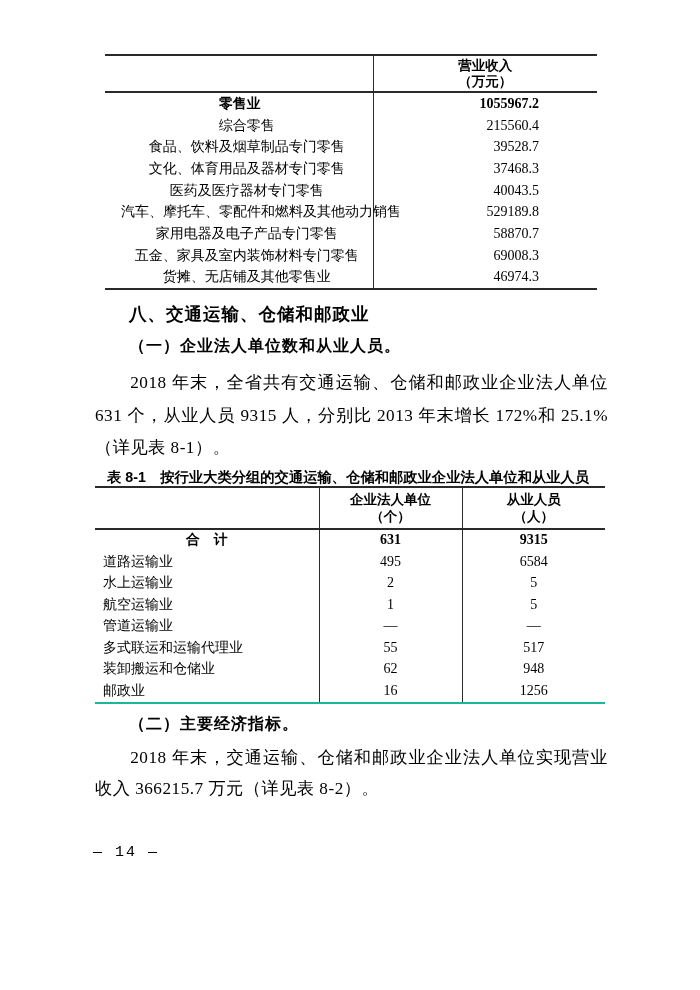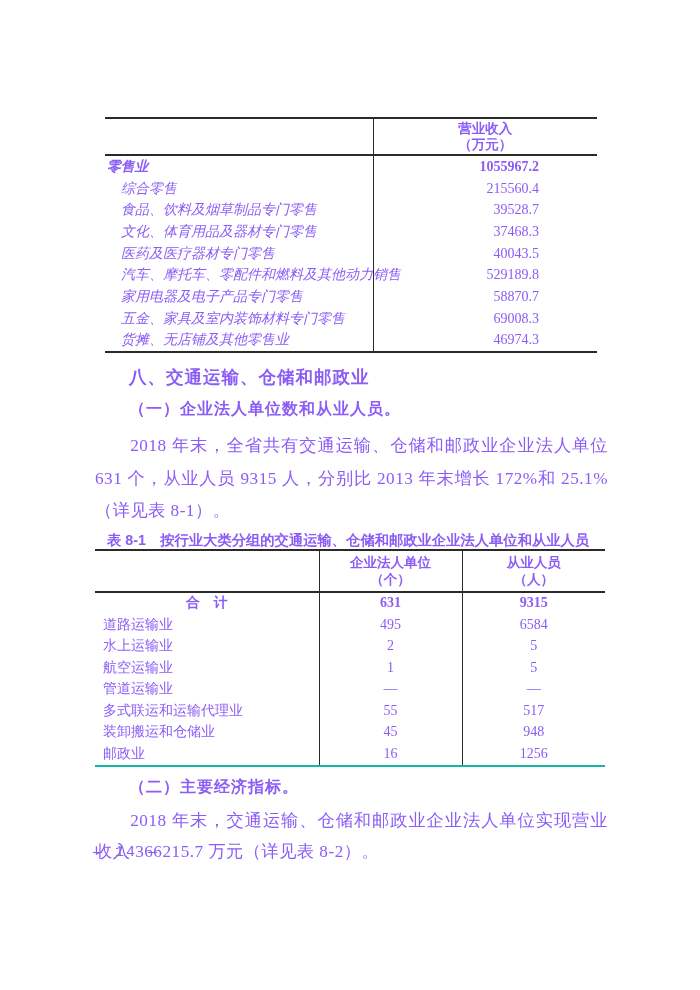--- a/index.html
+++ b/index.html
@@ -1,31 +1,31 @@
 <!DOCTYPE html>
 <html><head>
 <meta charset="utf-8">
 <style>
   html,body{margin:0;padding:0;background:#ffffff;}
   .page{
     position:relative;width:700px;height:990px;background:#ffffff;
-    overflow:hidden;color:#8b5cf6;
+    overflow:hidden;color:#000000;
     font-family:"Liberation Serif","DejaVu Serif",serif;
-    box-sizing:border-box;padding-top:117px;
+    box-sizing:border-box;padding-top:54px;
   }
   
   table{border-collapse:collapse;table-layout:fixed;}
   .t1{margin-left:105px;width:492px;border-top:2px solid #2a2a2a;border-bottom:2px solid #2a2a2a;}
   .t1 col.c1{width:268px;}
   .t1 col.c2{width:224px;}
   .t1 thead th{border-bottom:2px solid #2a2a2a;height:35px;vertical-align:middle;
     font-family:"Liberation Sans","DejaVu Sans",sans-serif;font-size:13.5px;font-weight:bold;
     text-align:center;padding:0;line-height:16px;}
   .t1 td{height:21.7px;font-size:14px;padding:0;vertical-align:middle;}
-  .t1 td.lbl{text-align:left;padding-left:2px;white-space:nowrap;font-style:italic;}
+  .t1 td.lbl{text-align:center;padding-left:2px;white-space:nowrap;}
   .t1 td.val{text-align:right;padding-right:58px;font-size:14px;}
   .t1 td.val, .t1 th.hval{border-left:1px solid #2a2a2a;}
   .t1 tr.indent td.lbl{padding-left:16px;}
   tr.bold td{font-weight:bold;}
   tr.bold td.lbl{font-family:"Liberation Sans","DejaVu Sans",sans-serif;font-size:13.8px;}
   
   .h-section{margin:12px 0 0 95px;width:515px;font-family:"Liberation Sans","DejaVu Sans",sans-serif;
     font-size:17.5px;font-weight:bold;line-height:24px;text-indent:34px;letter-spacing:1px;}
   .h-sub{margin:8px 0 0 95px;width:515px;font-size:16px;font-weight:bold;line-height:24px;
     text-indent:34px;letter-spacing:1px;}
@@ -177,21 +177,21 @@
         </tr>
 
         <tr>
           <td class="lbl">多式联运和运输代理业</td>
           <td class="num">55</td>
           <td class="num">517</td>
         </tr>
 
         <tr>
           <td class="lbl">装卸搬运和仓储业</td>
-          <td class="num">45</td>
+          <td class="num">62</td>
           <td class="num">948</td>
         </tr>
 
         <tr>
           <td class="lbl">邮政业</td>
           <td class="num">16</td>
           <td class="num">1256</td>
         </tr>
       </tbody>
   </table>

